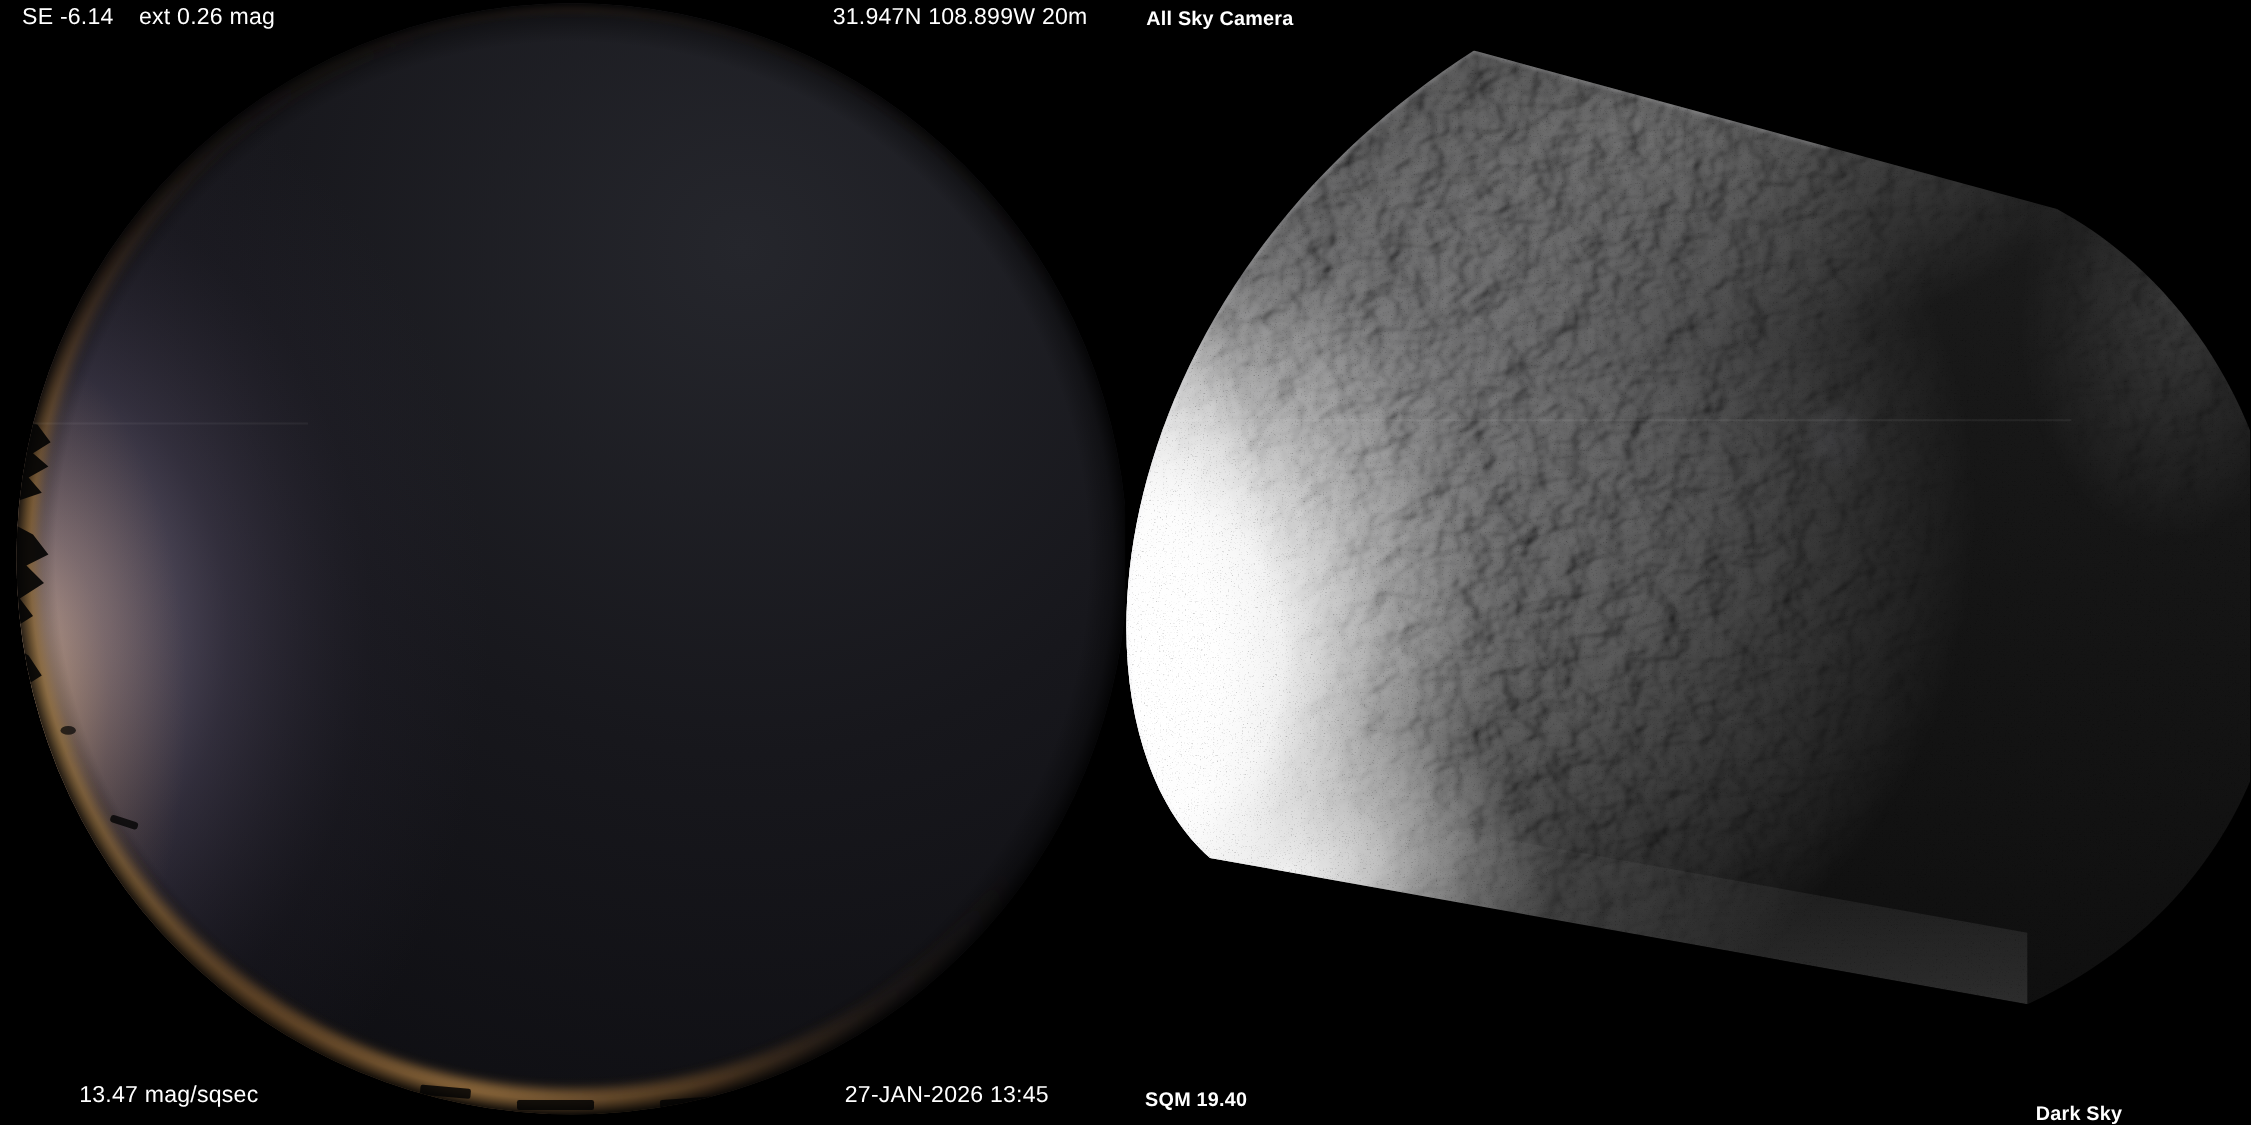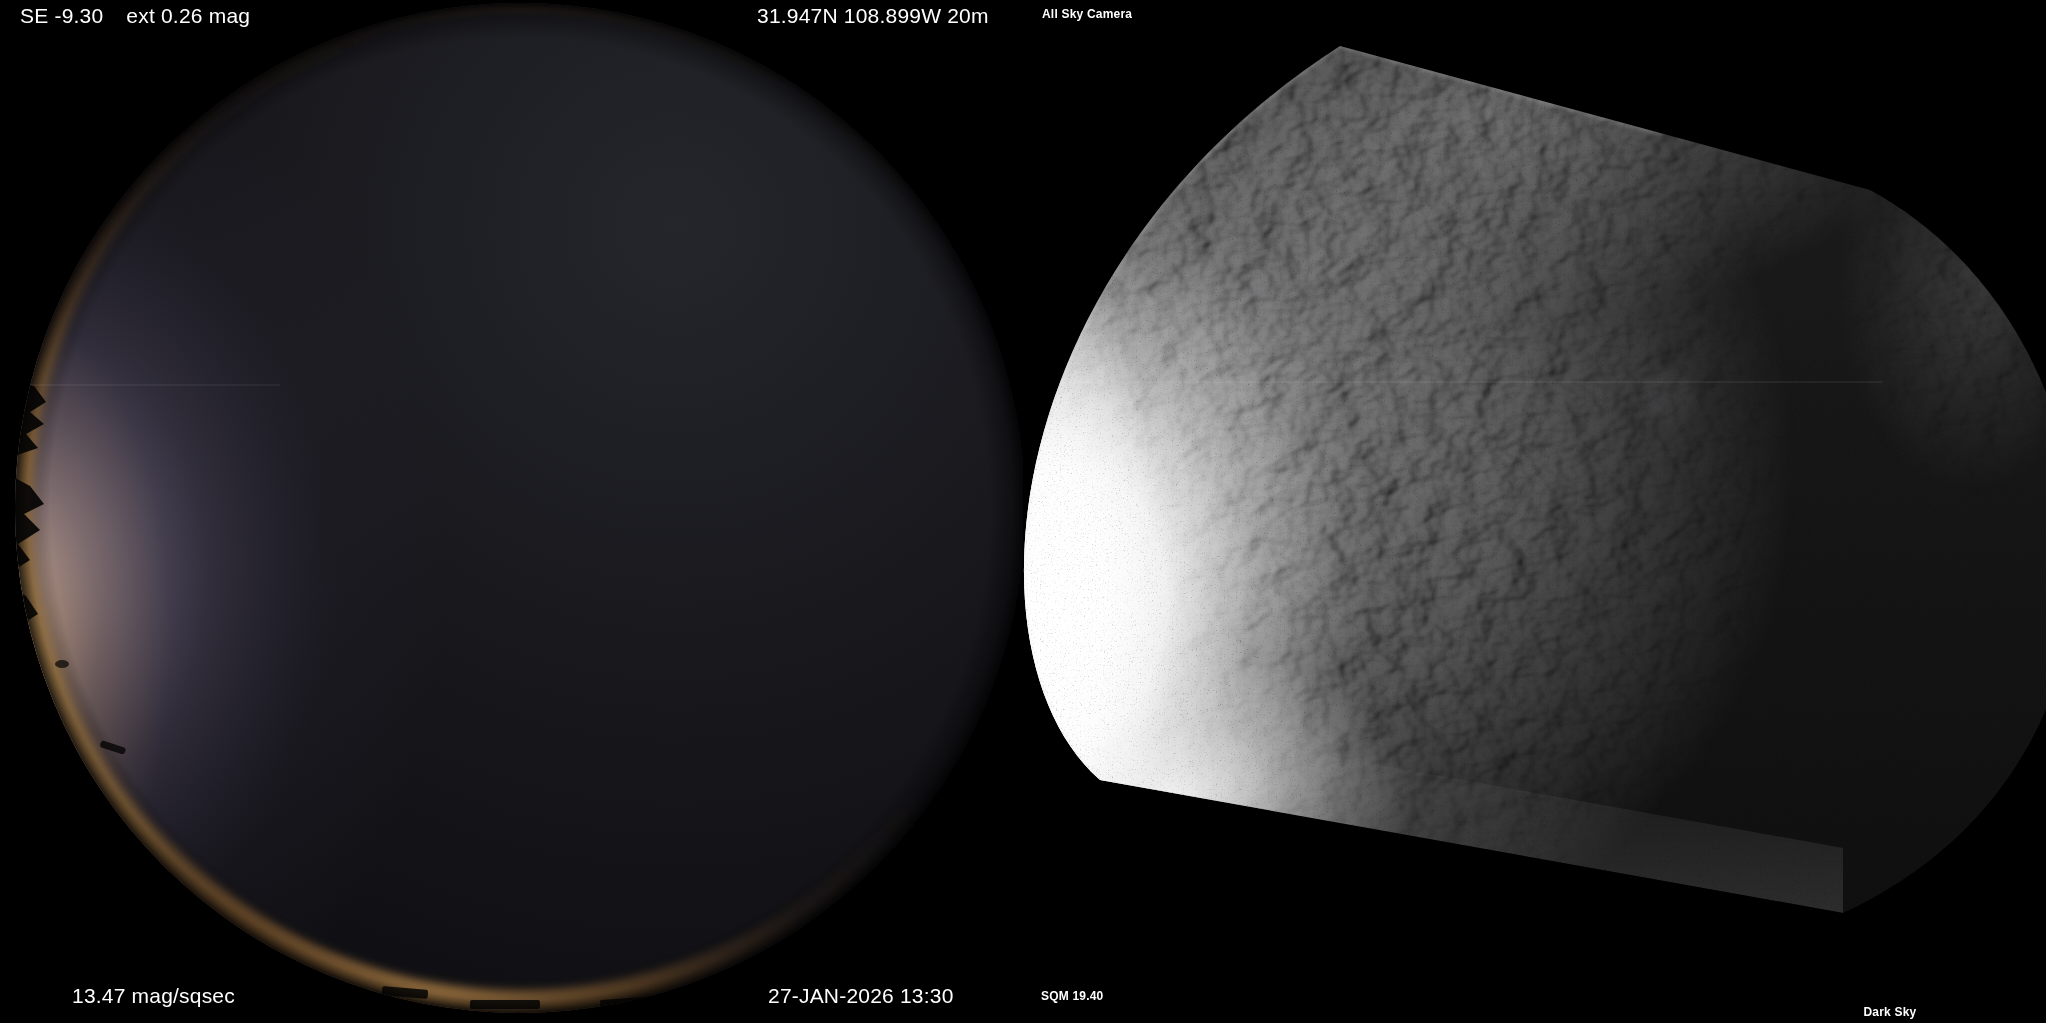--- a/index.html
+++ b/index.html
@@ -3,21 +3,21 @@
 <meta charset="utf-8">
 <style>
   html,body{margin:0;padding:0;background:#000;}
   #screen{position:relative;width:2046px;height:1023px;background:#000;overflow:hidden;
           font-family:"Liberation Sans",sans-serif;color:#ffffff;}
   .panel{position:absolute;top:0;width:1023px;height:1023px;}
   #fisheye-panel{left:0;}
   #ir-panel{left:1023px;}
   .ovl{position:absolute;white-space:pre;color:#fff;}
   .big{font-size:21px;letter-spacing:0.2px;font-weight:400;}
-  .small{font-size:12px;font-weight:700;letter-spacing:0.2px;}
+  .small{font-size:18px;font-weight:700;letter-spacing:0.2px;}
   #tl-line{left:20px;top:4px;display:flex;gap:23px;}
   #tc-line{left:757px;top:4px;}
   #allsky-label{left:1042px;top:7px;}
   #bl-line{left:24px;top:984px;margin-left:48px;}
   #bc-line{left:768px;top:984px;}
   #sqm-label{left:1041px;top:989px;}
   #site-block{left:1830px;top:962px;width:120px;text-align:center;line-height:20px;}
   svg{display:block;}
 </style>
 </head>
@@ -194,31 +194,31 @@
         <rect x="0" y="0" width="1023" height="1023" fill="url(#glareCorner)"></rect>
         <path d="M77,780 C-60,660 -30,270 317,46 L640,134" fill="none" stroke="#e8e8ee" stroke-opacity="0.4" stroke-width="2.5" filter="url(#softR)"></path>
         <ellipse cx="648" cy="398" rx="24" ry="26" fill="#aaaabb" opacity="0.07" filter="url(#softR6)"></ellipse>
         <rect x="0" y="381" width="860" height="2" fill="#ffffff" opacity="0.06"></rect>
         <rect x="0" y="0" width="1023" height="1023" filter="url(#grain)" opacity="0.45"></rect>
       </g>
     </svg>
   </div>
 
   <div class="ovl big" id="tl-line">
-    <span>SE -9.30</span>
+    <span>SE -6.14</span>
     <span>ext 0.26 mag</span>
   </div>
 
   <div class="ovl big" id="tc-line">31.947N 108.899W 20m</div>
 
   <div class="ovl small" id="allsky-label">All Sky Camera</div>
 
   <div class="ovl big" id="bl-line">13.47 mag/sqsec</div>
 
-  <div class="ovl big" id="bc-line">27-JAN-2026 13:30</div>
+  <div class="ovl big" id="bc-line">27-JAN-2026 13:45</div>
 
   <div class="ovl small" id="sqm-label">SQM 19.40</div>
 
   <div class="ovl small" id="site-block">
     <div>Dark Sky</div>
     
   </div>
 
 </div>
 

